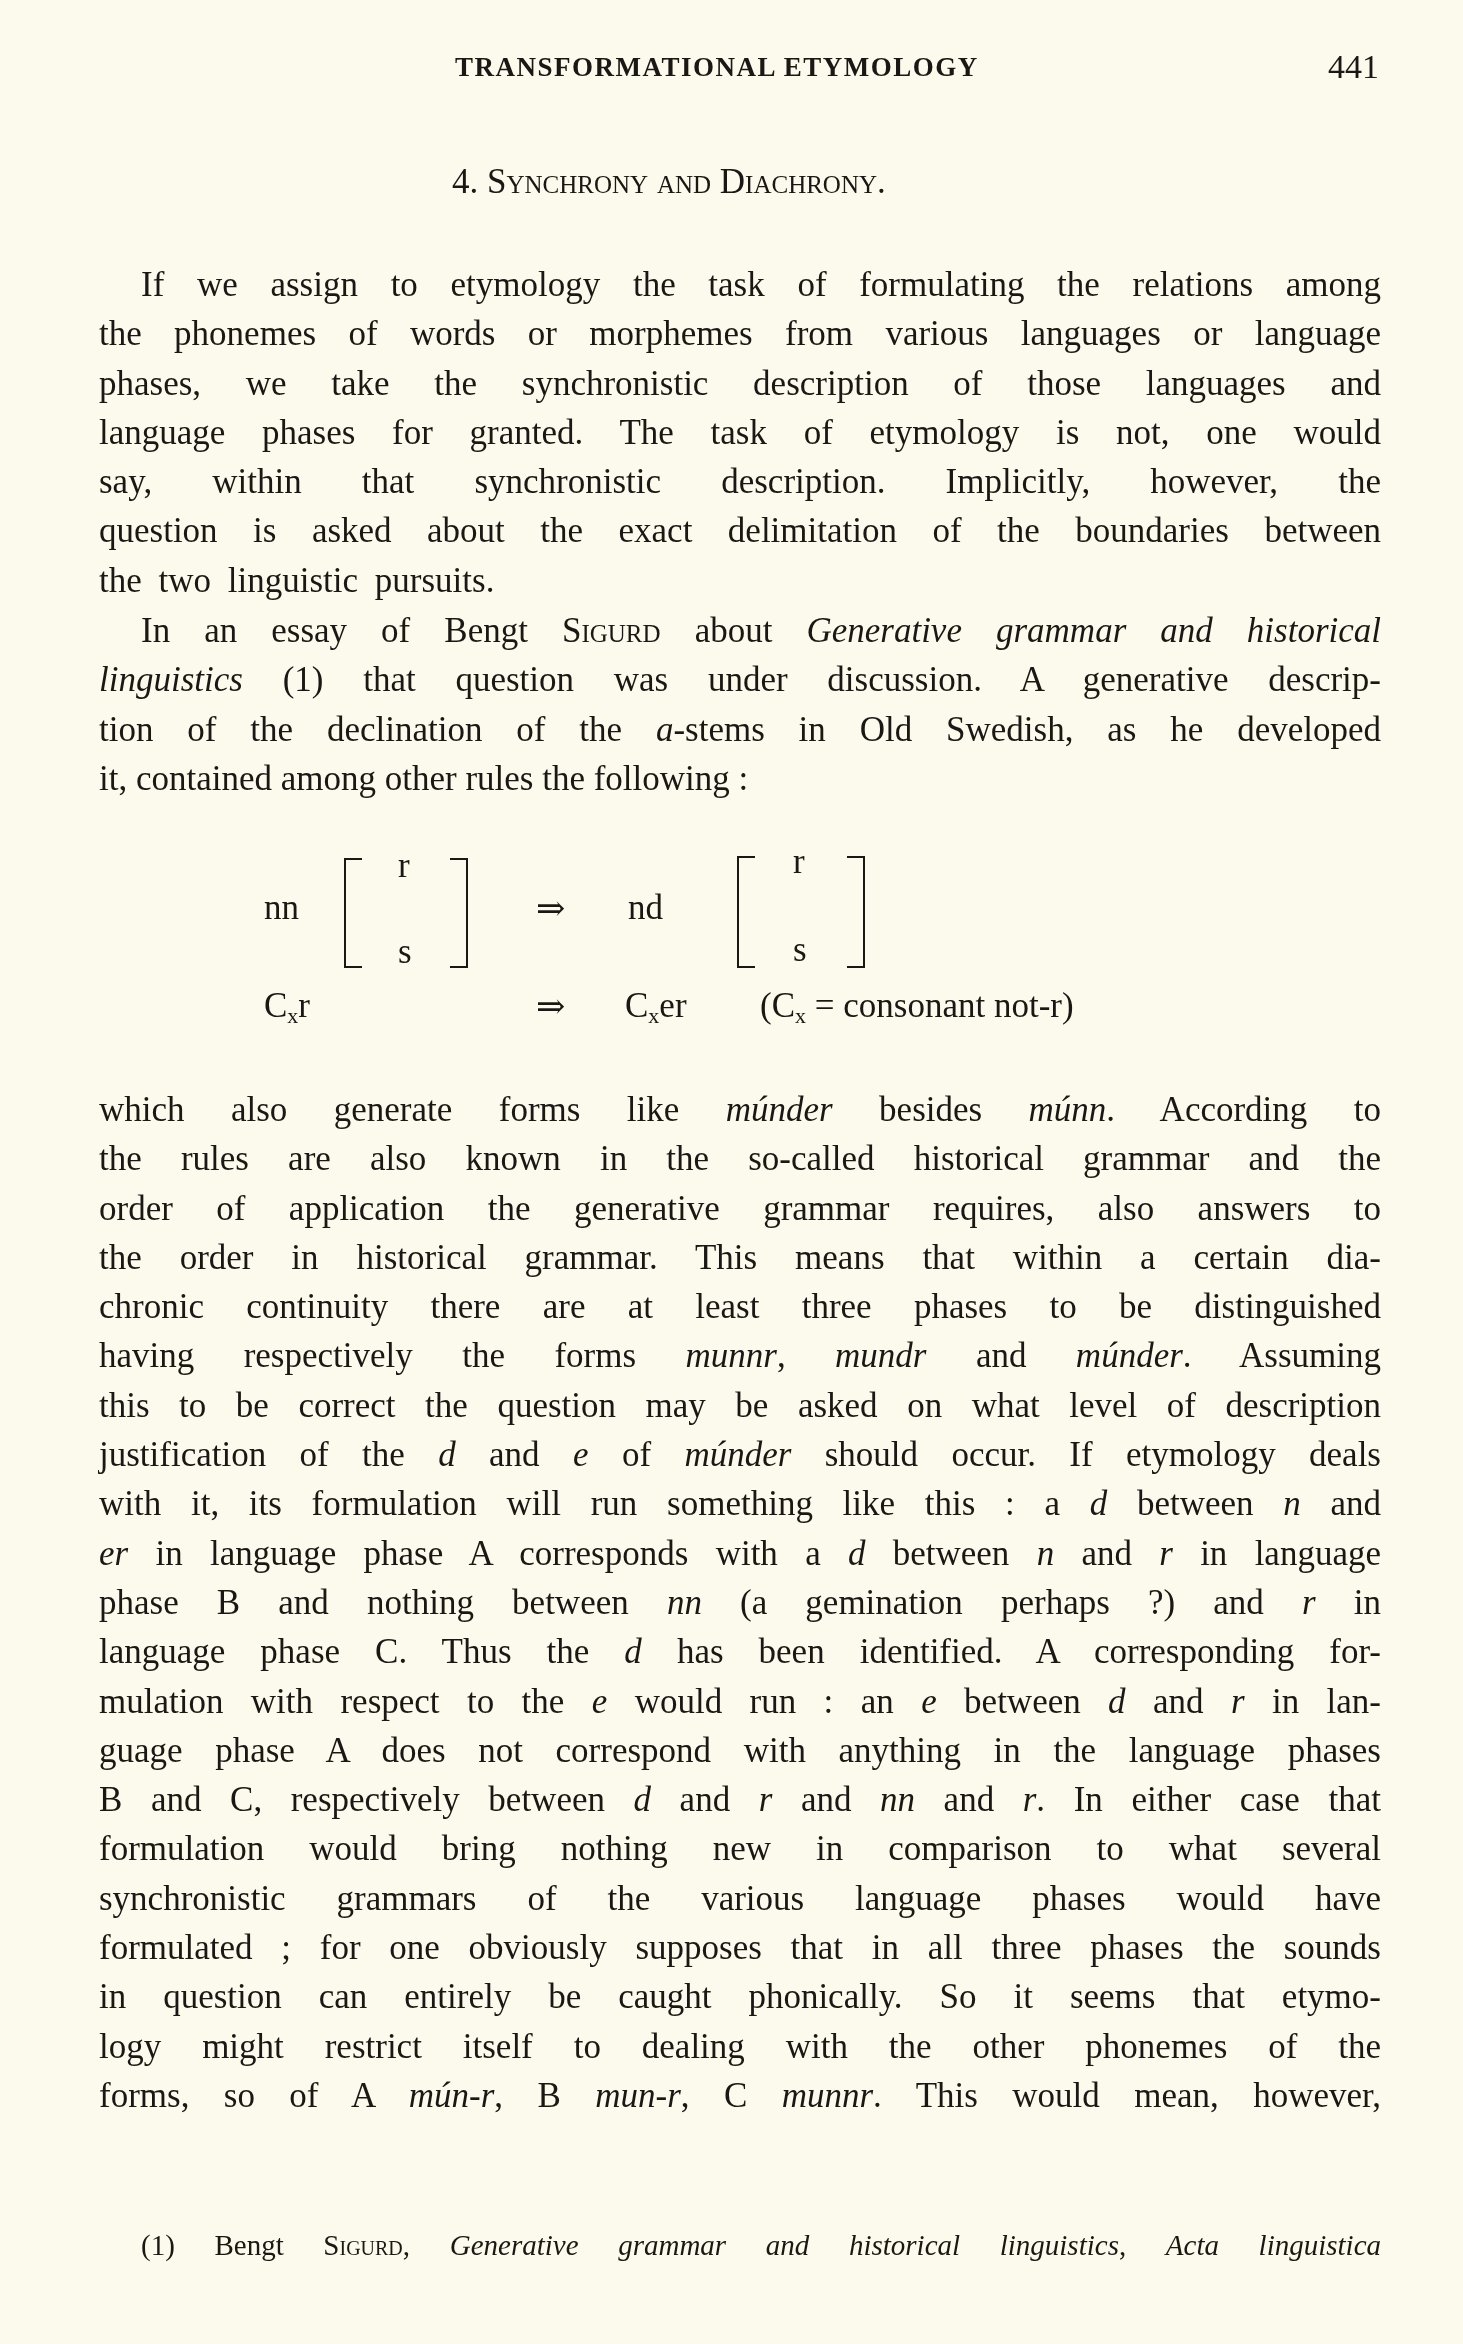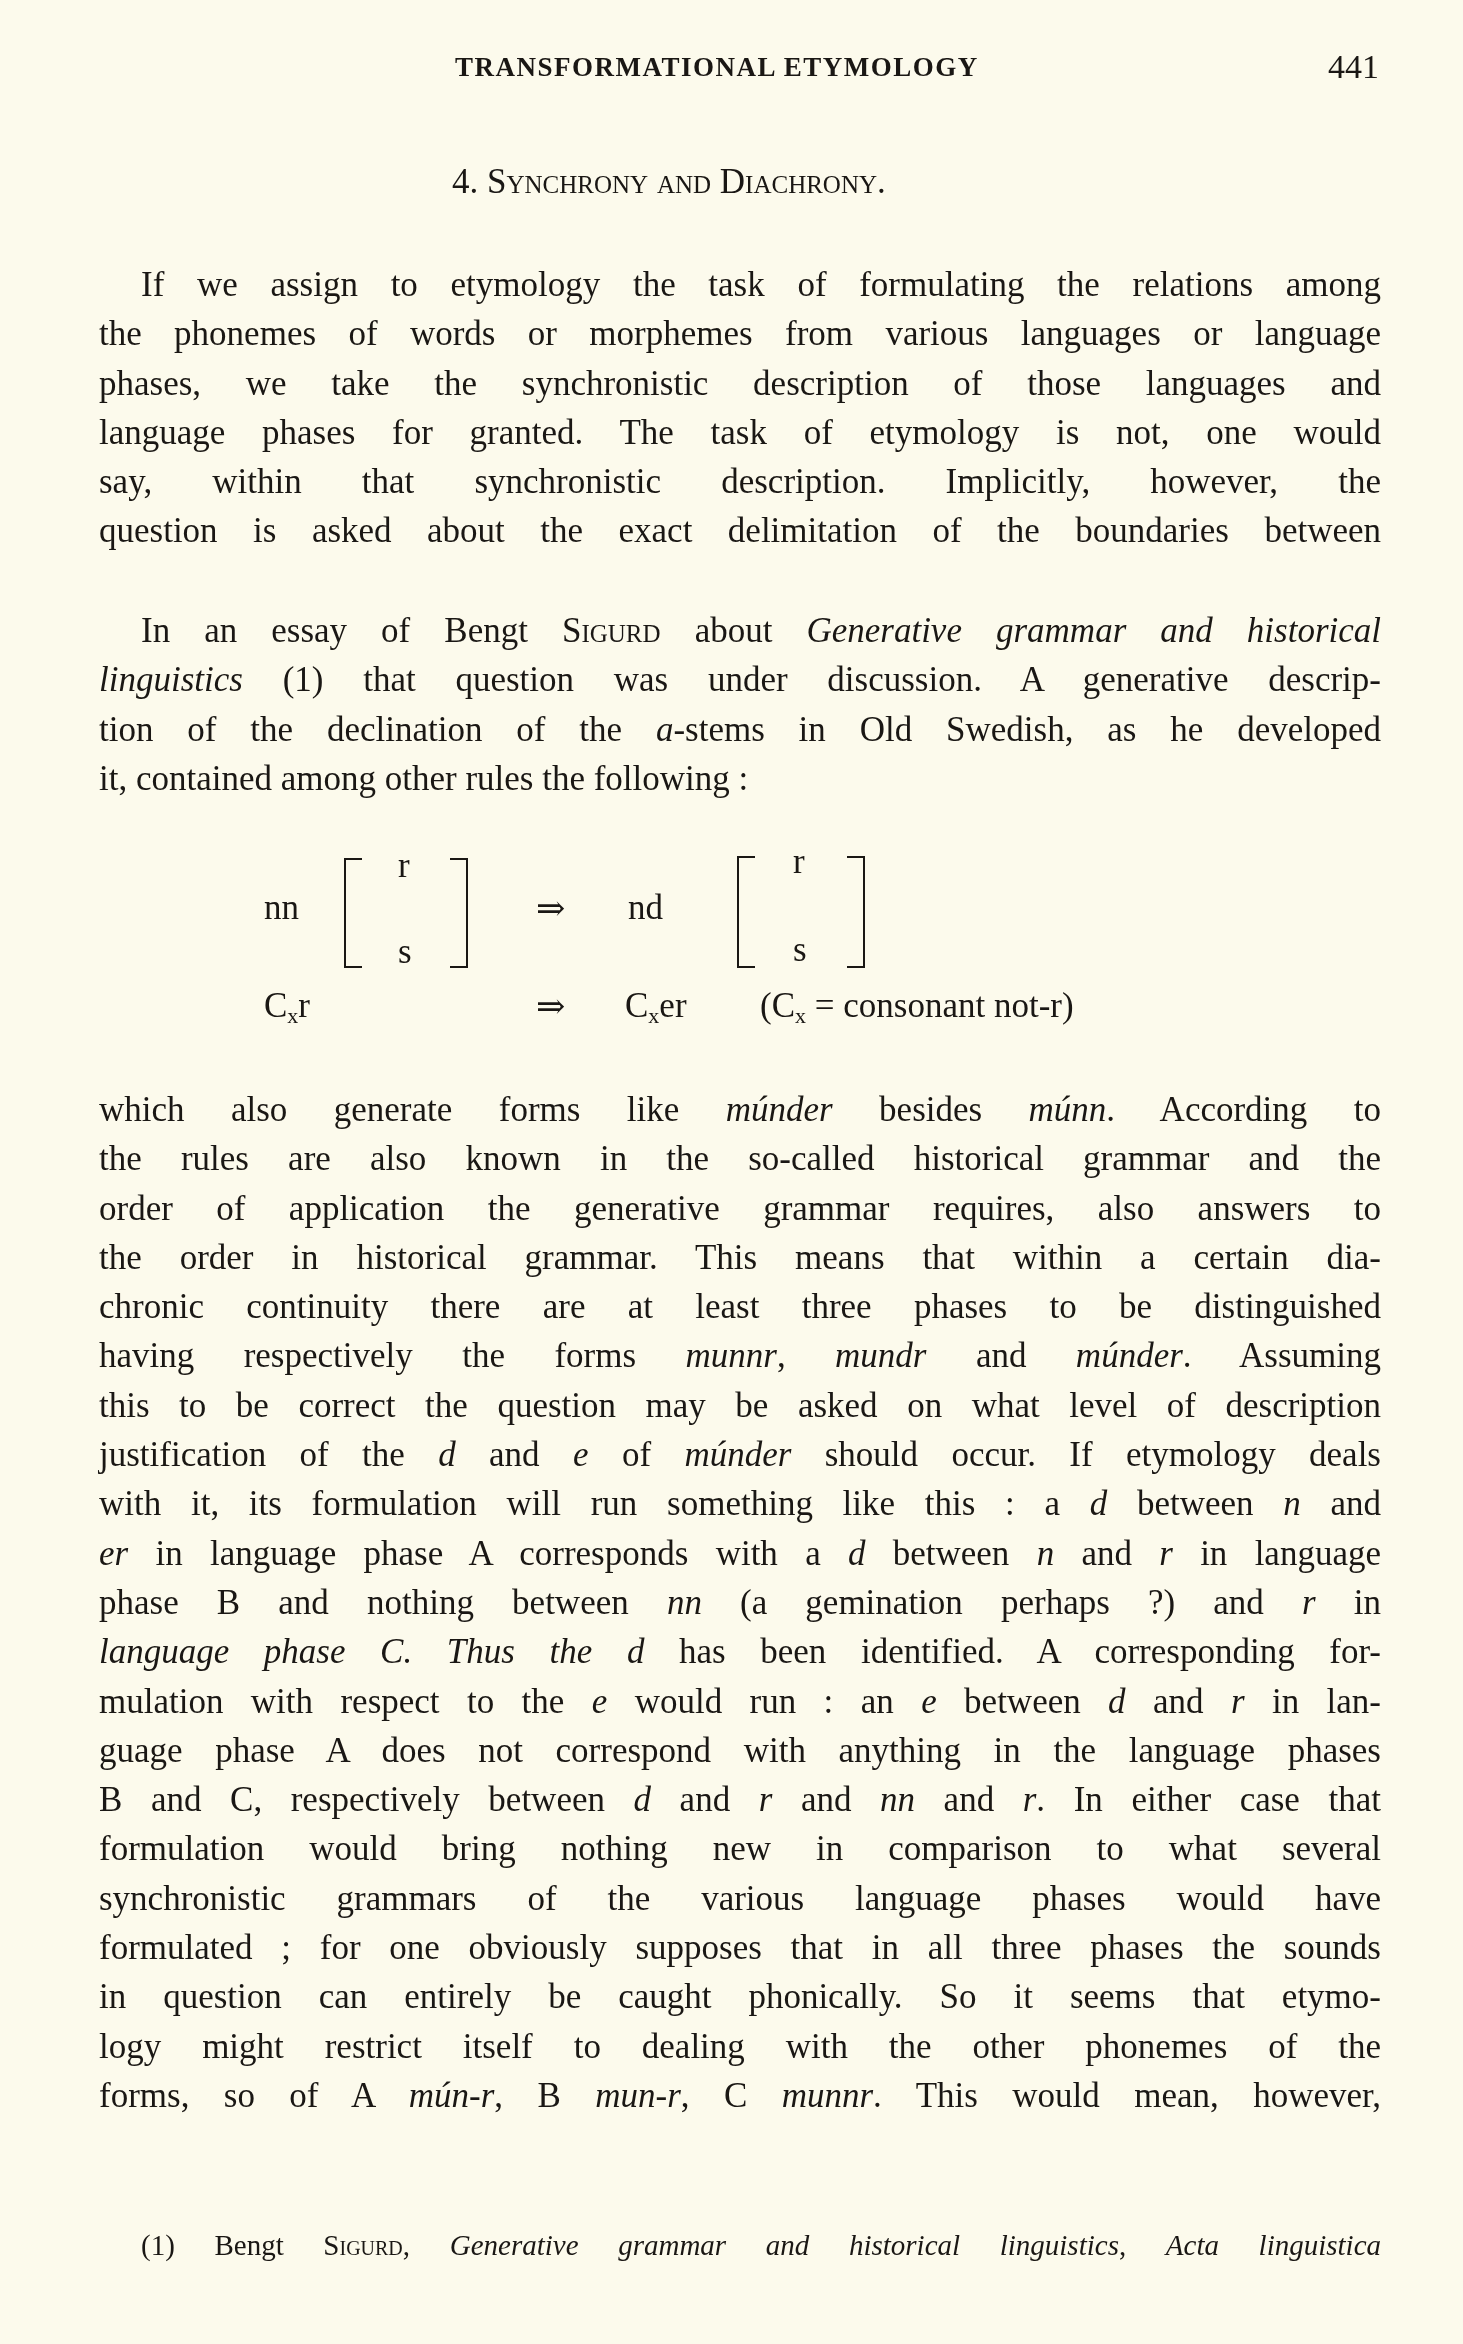--- a/index.html
+++ b/index.html
@@ -55,20 +55,21 @@
   <span class="sc">Synchrony and Diachrony.</span>
 </div>
 
 <div class="abs body-text p1">
   <span class="line" style="padding-left:42px;box-sizing:border-box;">If we assign to etymology the task of formulating the relations among</span>
   <span class="line">the phonemes of words or morphemes from various languages or language</span>
   <span class="line">phases, we take the synchronistic description of those languages and</span>
   <span class="line">language phases for granted. The task of etymology is not, one would</span>
   <span class="line">say, within that synchronistic description. Implicitly, however, the</span>
   <span class="line">question is asked about the exact delimitation of the boundaries between</span>
+  <span class="line last" style="word-spacing:8px;">the two linguistic pursuits.</span>
 </div>
 
 <div class="abs body-text p2">
   <span class="line" style="padding-left:42px;box-sizing:border-box;"><span style="white-space: pre;">In an essay of Bengt </span><span class="sc" style="white-space: pre;">Sigurd</span><span style="white-space: pre;"> about </span><i style="white-space: pre;">Generative grammar and historical</i></span>
   <span class="line"><i style="white-space: pre;">linguistics</i><span style="white-space: pre;"> (1) that question was under discussion. A generative descrip-</span></span>
   <span class="line"><span style="white-space: pre;">tion of the declination of the </span><i style="white-space: pre;">a</i><span style="white-space: pre;">-stems in Old Swedish, as he developed</span></span>
   <span class="line last">it, contained among other rules the following :</span>
 </div>
 
 <div class="abs formula">
@@ -109,21 +110,21 @@
     <span class="line"><span style="white-space: pre;">the rules are also known in the so-called historical grammar and the</span></span>
     <span class="line"><span style="white-space: pre;">order of application the generative grammar requires, also answers to</span></span>
     <span class="line"><span style="white-space: pre;">the order in historical grammar. This means that within a certain dia-</span></span>
     <span class="line"><span style="white-space: pre;">chronic continuity there are at least three phases to be distinguished</span></span>
     <span class="line"><span style="white-space: pre;">having respectively the forms </span><i style="white-space: pre;">munnr</i><span style="white-space: pre;">, </span><i style="white-space: pre;">mundr</i><span style="white-space: pre;"> and </span><i style="white-space: pre;">múnder</i><span style="white-space: pre;">. Assuming</span></span>
     <span class="line"><span style="white-space: pre;">this to be correct the question may be asked on what level of description</span></span>
     <span class="line"><span style="white-space: pre;">justification of the </span><i style="white-space: pre;">d</i><span style="white-space: pre;"> and </span><i style="white-space: pre;">e</i><span style="white-space: pre;"> of </span><i style="white-space: pre;">múnder</i><span style="white-space: pre;"> should occur. If etymology deals</span></span>
     <span class="line"><span style="white-space: pre;">with it, its formulation will run something like this : a </span><i style="white-space: pre;">d</i><span style="white-space: pre;"> between </span><i style="white-space: pre;">n</i><span style="white-space: pre;"> and</span></span>
     <span class="line"><i style="white-space: pre;">er</i><span style="white-space: pre;"> in language phase A corresponds with a </span><i style="white-space: pre;">d</i><span style="white-space: pre;"> between </span><i style="white-space: pre;">n</i><span style="white-space: pre;"> and </span><i style="white-space: pre;">r</i><span style="white-space: pre;"> in language</span></span>
     <span class="line"><span style="white-space: pre;">phase B and nothing between </span><i style="white-space: pre;">nn</i><span style="white-space: pre;"> (a gemination perhaps ?) and </span><i style="white-space: pre;">r</i><span style="white-space: pre;"> in</span></span>
-    <span class="line"><span style="white-space: pre; font-style: italic;">language phase C. Thus the </span><i style="white-space: pre;">d</i><span style="white-space: pre;"> has been identified. A corresponding for-</span></span>
+    <span class="line"><span style="white-space: pre;">language phase C. Thus the </span><i style="white-space: pre;">d</i><span style="white-space: pre;"> has been identified. A corresponding for-</span></span>
     <span class="line"><span style="white-space: pre;">mulation with respect to the </span><i style="white-space: pre;">e</i><span style="white-space: pre;"> would run : an </span><i style="white-space: pre;">e</i><span style="white-space: pre;"> between </span><i style="white-space: pre;">d</i><span style="white-space: pre;"> and </span><i style="white-space: pre;">r</i><span style="white-space: pre;"> in lan-</span></span>
     <span class="line"><span style="white-space: pre;">guage phase A does not correspond with anything in the language phases</span></span>
     <span class="line"><span style="white-space: pre;">B and C, respectively between </span><i style="white-space: pre;">d</i><span style="white-space: pre;"> and </span><i style="white-space: pre;">r</i><span style="white-space: pre;"> and </span><i style="white-space: pre;">nn</i><span style="white-space: pre;"> and </span><i style="white-space: pre;">r</i><span style="white-space: pre;">. In either case that</span></span>
     <span class="line"><span style="white-space: pre;">formulation would bring nothing new in comparison to what several</span></span>
     <span class="line"><span style="white-space: pre;">synchronistic grammars of the various language phases would have</span></span>
     <span class="line"><span style="white-space: pre;">formulated ; for one obviously supposes that in all three phases the sounds</span></span>
     <span class="line"><span style="white-space: pre;">in question can entirely be caught phonically. So it seems that etymo-</span></span>
     <span class="line"><span style="white-space: pre;">logy might restrict itself to dealing with the other phonemes of the</span></span>
     <span class="line"><span style="white-space: pre;">forms, so of A </span><i style="white-space: pre;">mún-r</i><span style="white-space: pre;">, B </span><i style="white-space: pre;">mun-r</i><span style="white-space: pre;">, C </span><i style="white-space: pre;">munnr</i><span style="white-space: pre;">. This would mean, however,</span></span>
   </div>

